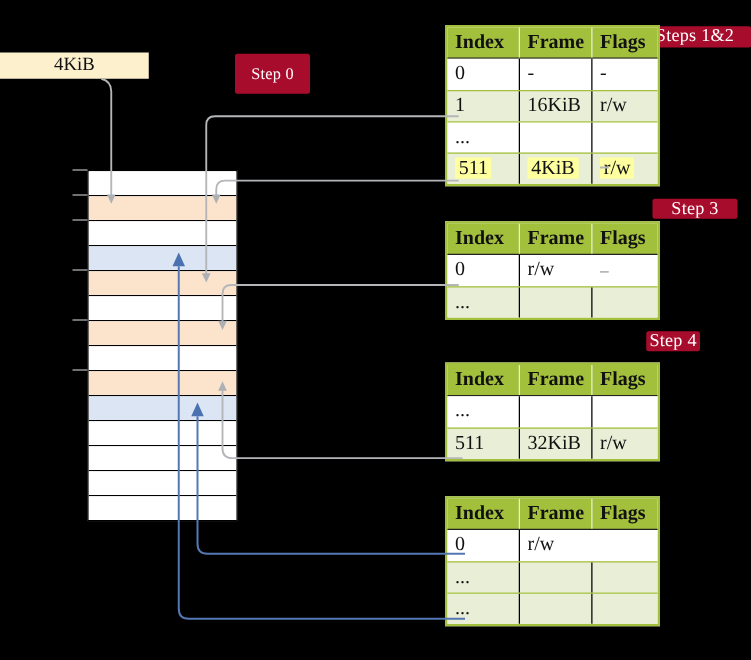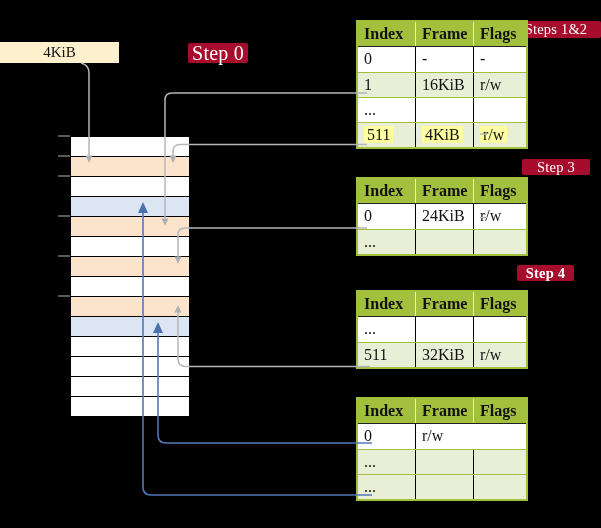--- a/index.html
+++ b/index.html
@@ -13,24 +13,24 @@
     position:absolute;left:0;top:42px;width:119px;height:21px;
     background:#fdf1cd;color:#111;
     display:flex;align-items:center;justify-content:center;font-size:15px;
   }
   
   .step-label{
     position:absolute;background:#a80c2c;color:#ffffff;border-radius:2px;
     display:flex;align-items:center;justify-content:center;
     font-size:14.5px;letter-spacing:.2px;
   }
-  #step0{left:188px;top:43px;width:60px;height:20px;font-size:20px;}
+  #step0{left:188px;top:43px;width:60px;height:32px;font-size:13px;}
   #steps12{left:511px;top:21px;width:90px;height:17px;}
   #step3{left:522px;top:159px;width:68px;height:16px;}
-  #step4{left:517px;top:265px;width:57px;height:16px;font-weight:bold;}
+  #step4{left:517px;top:265px;width:43px;height:16px;}
   
   #mem-stack{
     position:absolute;left:70px;top:136px;width:120px;height:281px;
     border:1.5px solid #000;box-sizing:border-box;background:#fff;
     display:flex;flex-direction:column;
     outline:1px solid #000;
   }
   .mem-row{flex:1 1 auto;border-bottom:1.5px solid #000;}
   .mem-row:last-child{border-bottom:none;}
   .mem-white{background:#ffffff;}
@@ -122,21 +122,20 @@
 </div>
 
 <div id="table-l1a" class="ptable">
   <div class="prow phead">
     <div class="pcell">Index</div>
     <div class="pcell">Frame</div>
     <div class="pcell">Flags</div>
   </div>
   <div class="prow pbody rowwhite">
     <div class="pcell">0</div>
-    <div class="pcell">24KiB</div>
     <div class="pcell">r/w</div>
   </div>
   <div class="prow pbody rowgreen">
     <div class="pcell">...</div>
     <div class="pcell"></div>
     <div class="pcell"></div>
   </div>
 </div>
 
 <div id="table-l1b" class="ptable">

